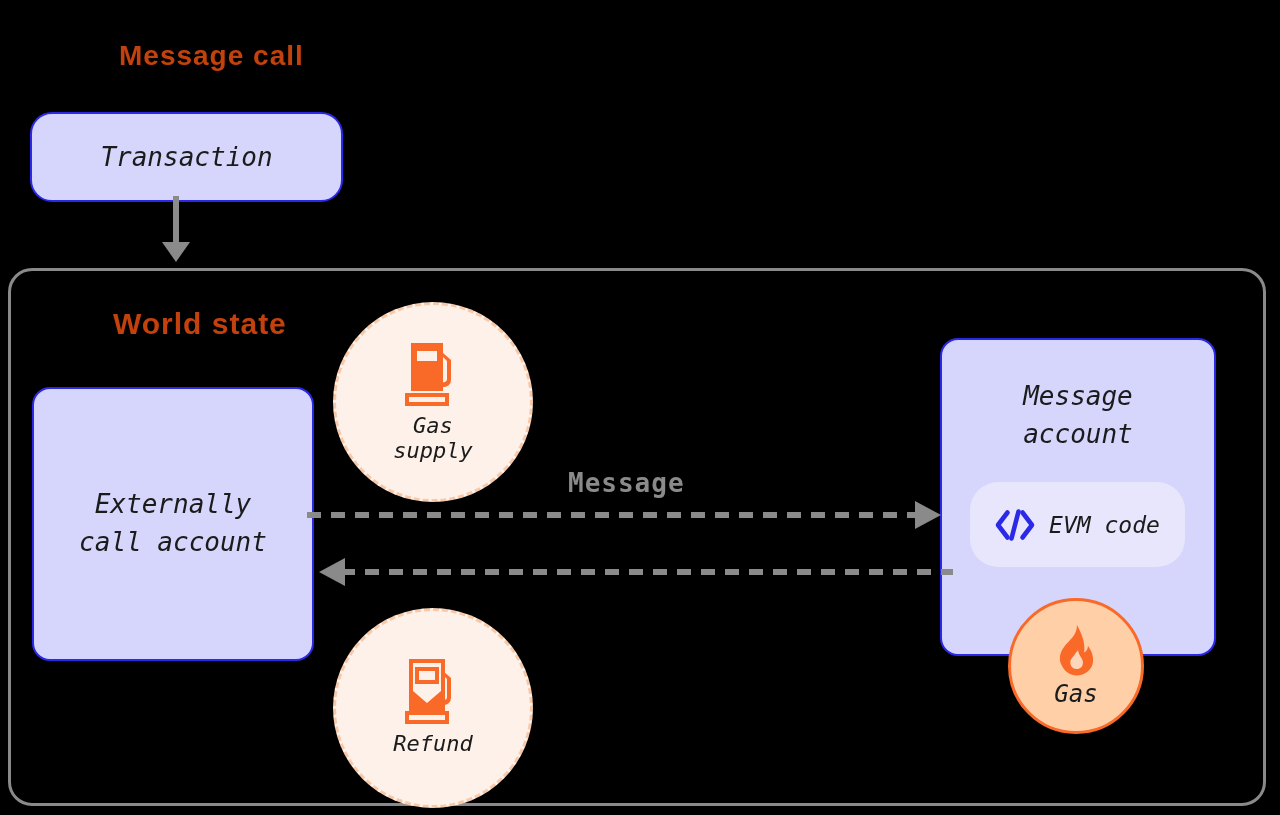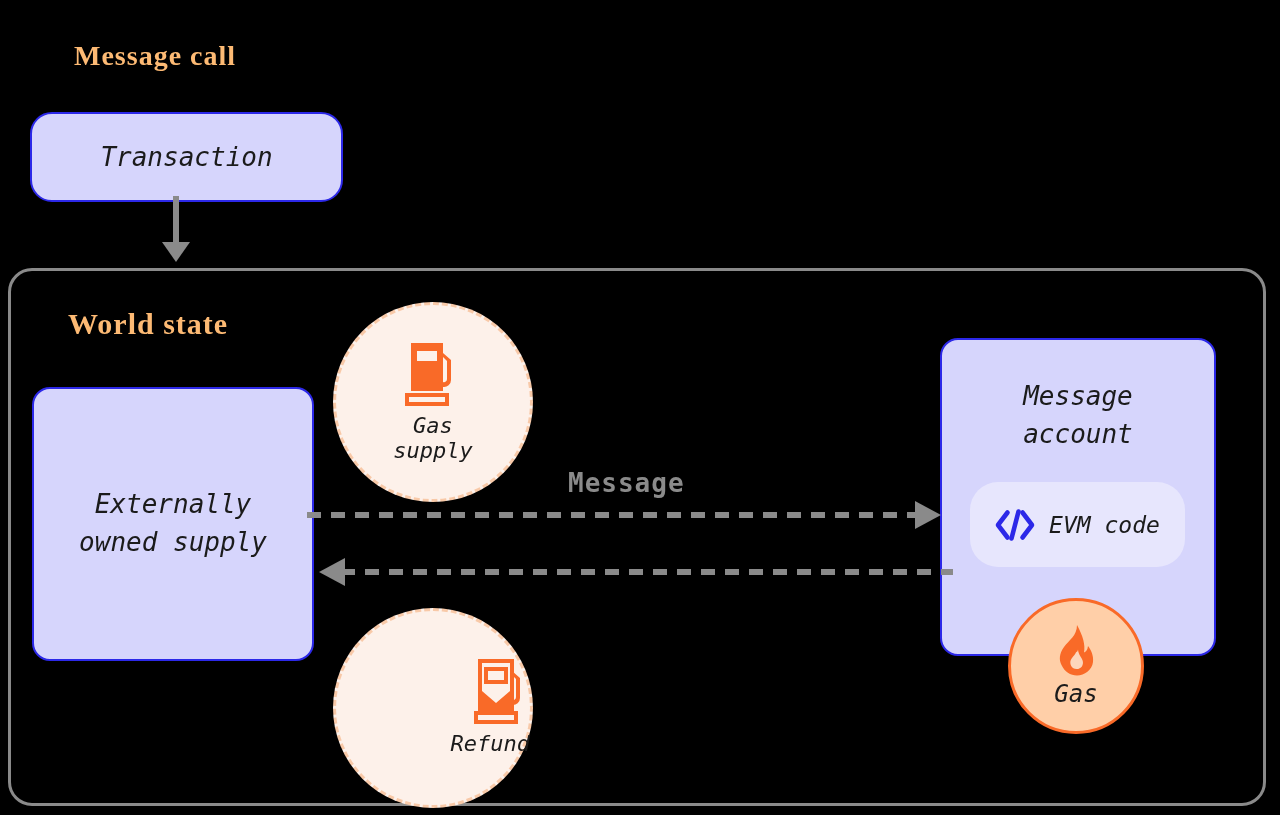--- a/index.html
+++ b/index.html
@@ -12,25 +12,26 @@
     width: 1280px;
     height: 815px;
     background: #000000;
     overflow: hidden;
     font-family: "DejaVu Sans Mono", "Liberation Mono", monospace;
   }
 
   
   .section-title {
     position: absolute;
-    font-family: Liberation Serif, serif;
+    font-family: Liberation Sans, sans-serif;
     font-weight: bold;
-    color: #fdba74;
+    color: #c2410c;
     letter-spacing: 1px;
     white-space: pre;
+    margin-left: 45px;
   }
   #title-message-call { left: 74px; top: 40px; font-size: 28px; }
   #title-world-state  { left: 68px; top: 307px; font-size: 30px; }
   #label-message {
     position: absolute;
     left: 568px; top: 468px;
     font-size: 26px;
     font-weight: bold;
     color: #8a8a8a;
     font-family: "DejaVu Sans Mono", "Liberation Mono", monospace;
@@ -114,21 +115,21 @@
     border-radius: 50%;
     background: #fdf1ea;
     border: 3px dashed #f8c9a8;
     box-sizing: border-box;
     display: flex;
     flex-direction: column;
     align-items: center;
     justify-content: center;
   }
   #circle-gas-supply { left: 333px; top: 302px; width: 200px; height: 200px; }
-  #circle-refund     { left: 333px; top: 608px; width: 200px; height: 200px; align-items: flex-end; }
+  #circle-refund     { left: 333px; top: 608px; width: 200px; height: 200px; }
   .circle-label {
     font-family: "DejaVu Sans Mono", "Liberation Mono", monospace;
     font-style: italic;
     font-size: 22px;
     color: #1b1b1b;
     text-align: center;
     line-height: 1.15;
     white-space: pre-line;
     margin-top: 6px;
   }
@@ -179,21 +180,21 @@
     <line x1="26" y1="0" x2="26" y2="52" stroke="#8a8a8a" stroke-width="6"></line>
     <polygon points="26,66 12,46 40,46" fill="#8a8a8a"></polygon>
   </svg>
 
   <div id="world-state-box"></div>
 
   <div class="section-title" id="title-world-state">World state</div>
 
   <div class="node-box" id="box-eoa">
     <span class="box-title-line">Externally</span>
-    <span class="box-title-line">owned supply</span>
+    <span class="box-title-line">call account</span>
   </div>
 
   <div class="node-box" id="box-contract">
     <span class="box-title-line">Message</span>
     <span class="box-title-line">account</span>
   </div>
 
   <div id="evm-pill">
     <svg id="evm-code-icon" viewBox="0 0 40 32">
       <path d="M12.5 3.5 L3.0 16 L12.5 28.5" fill="none" stroke="#2c28e8" stroke-width="4.6" stroke-linecap="round" stroke-linejoin="round"></path>

